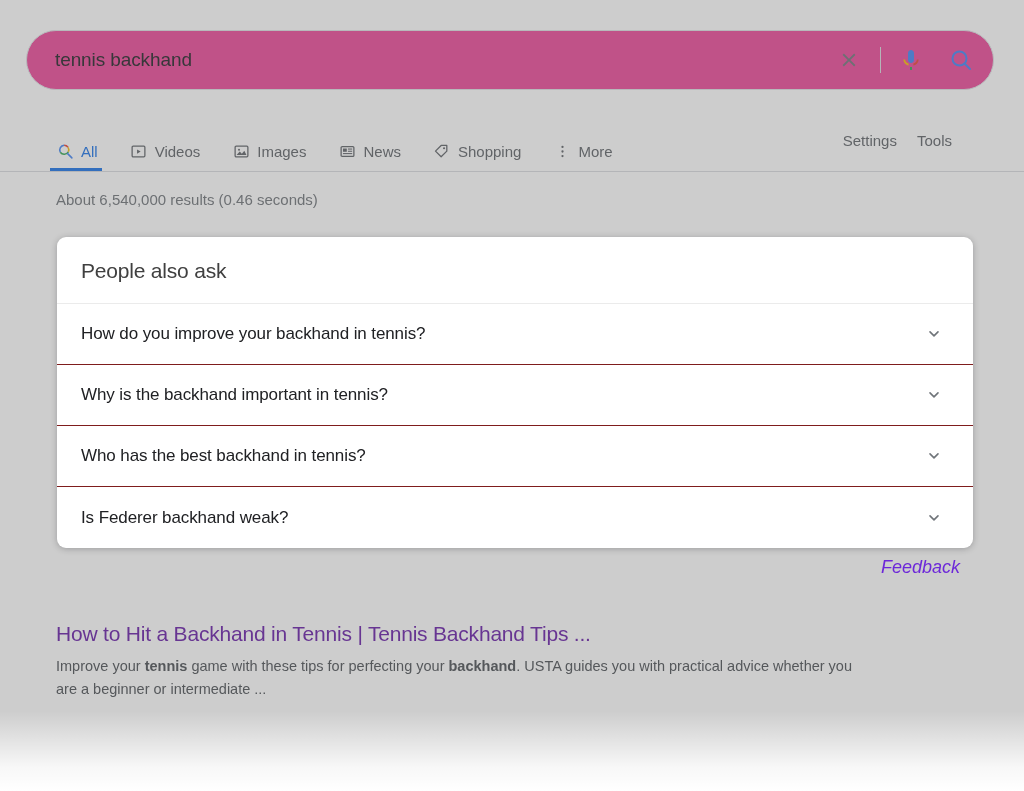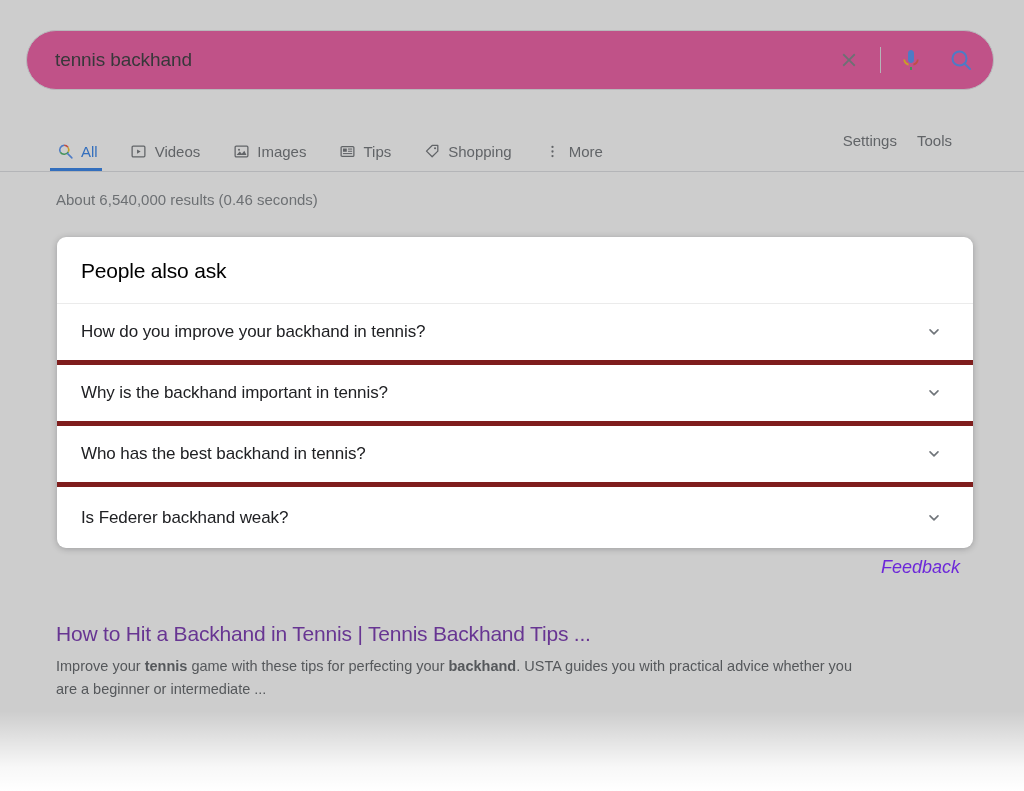--- a/index.html
+++ b/index.html
@@ -144,32 +144,32 @@
     top: 237px;
     width: 916px;
     background: #ffffff;
     border-radius: 9px;
     z-index: 120;
     box-shadow: 0 1px 6px rgba(32,33,36,0.28);
     overflow: hidden;
   }
   .paa-title {
     font-size: 21px;
-    color: #000000;
+    color: #404040;
     padding: 22px 24px 20px 24px;
     border-bottom: 1px solid #ebebeb;
     letter-spacing: -0.2px;
   }
   .paa-item {
     display: flex;
     align-items: center;
     justify-content: space-between;
     padding: 0 28px 0 24px;
     height: 61px;
-    border-bottom: 5px solid #7f1d1d;
+    border-bottom: 1px solid #7f1d1d;
     cursor: pointer;
   }
   .paa-item:last-child { border-bottom: none; text-align: center; }
   .paa-q {
     font-size: 17px;
     color: #202124;
     letter-spacing: -0.1px;
   }
   .chev { width: 22px; height: 22px; display: flex; align-items: center; justify-content: center; }
 
@@ -309,21 +309,21 @@
     <div class="tab">
       <span class="tab-ico">
         <svg width="17" height="17" viewBox="0 0 24 24">
           <rect x="3" y="5" width="18" height="14" rx="1.5" fill="none" stroke="#5f6368" stroke-width="1.8"></rect>
           <rect x="5.6" y="7.8" width="5.4" height="4.6" fill="#5f6368"></rect>
           <rect x="12.6" y="7.8" width="6" height="1.5" fill="#5f6368"></rect>
           <rect x="12.6" y="10.9" width="6" height="1.5" fill="#5f6368"></rect>
           <rect x="5.6" y="14.2" width="13" height="1.5" fill="#5f6368"></rect>
         </svg>
       </span>
-      <span>Tips</span>
+      <span>News</span>
     </div>
 
     <div class="tab">
       <span class="tab-ico">
         <svg width="17" height="17" viewBox="0 0 24 24">
           <path d="M3.5 11.5L11.5 3.5h8v8l-8 8z" fill="none" stroke="#5f6368" stroke-width="1.8" stroke-linejoin="round"></path>
           <circle cx="15.6" cy="7.4" r="1.5" fill="#5f6368"></circle>
         </svg>
       </span>
       <span>Shopping</span>

